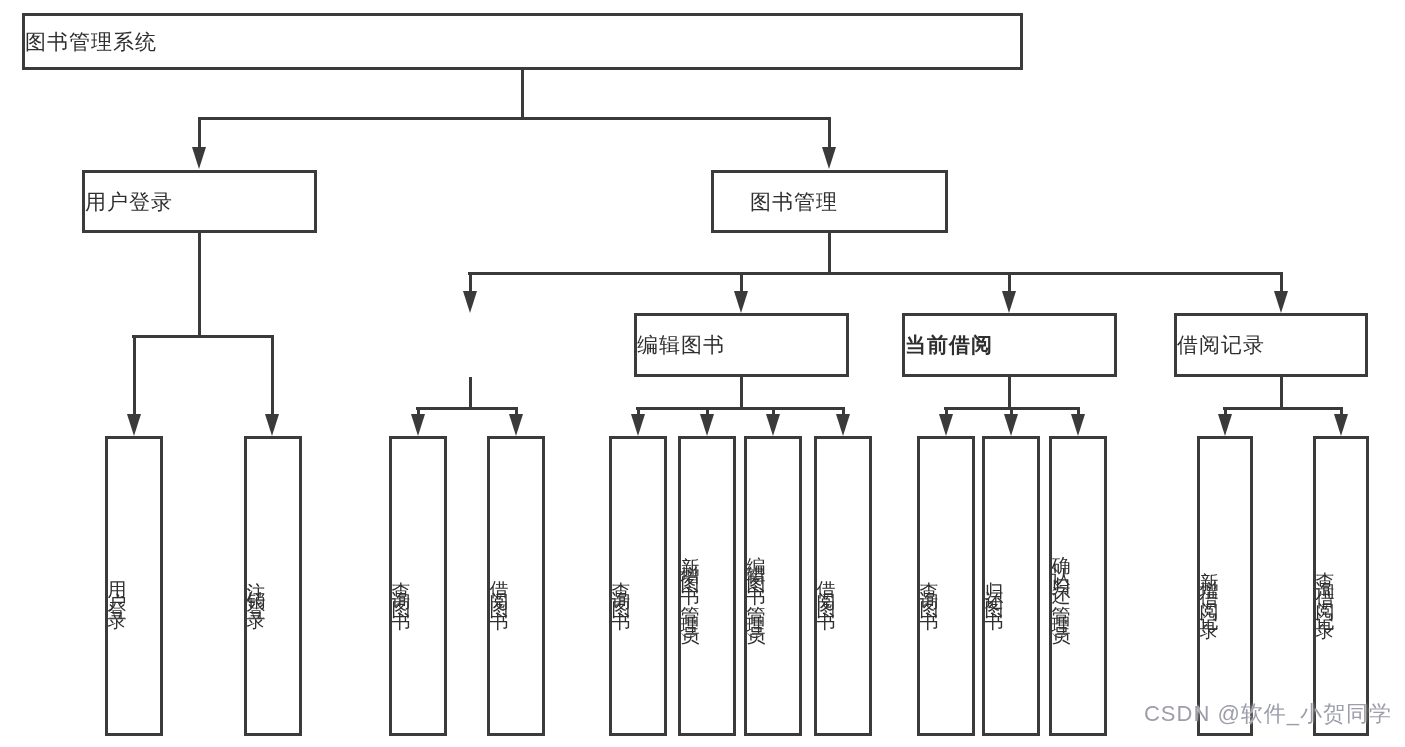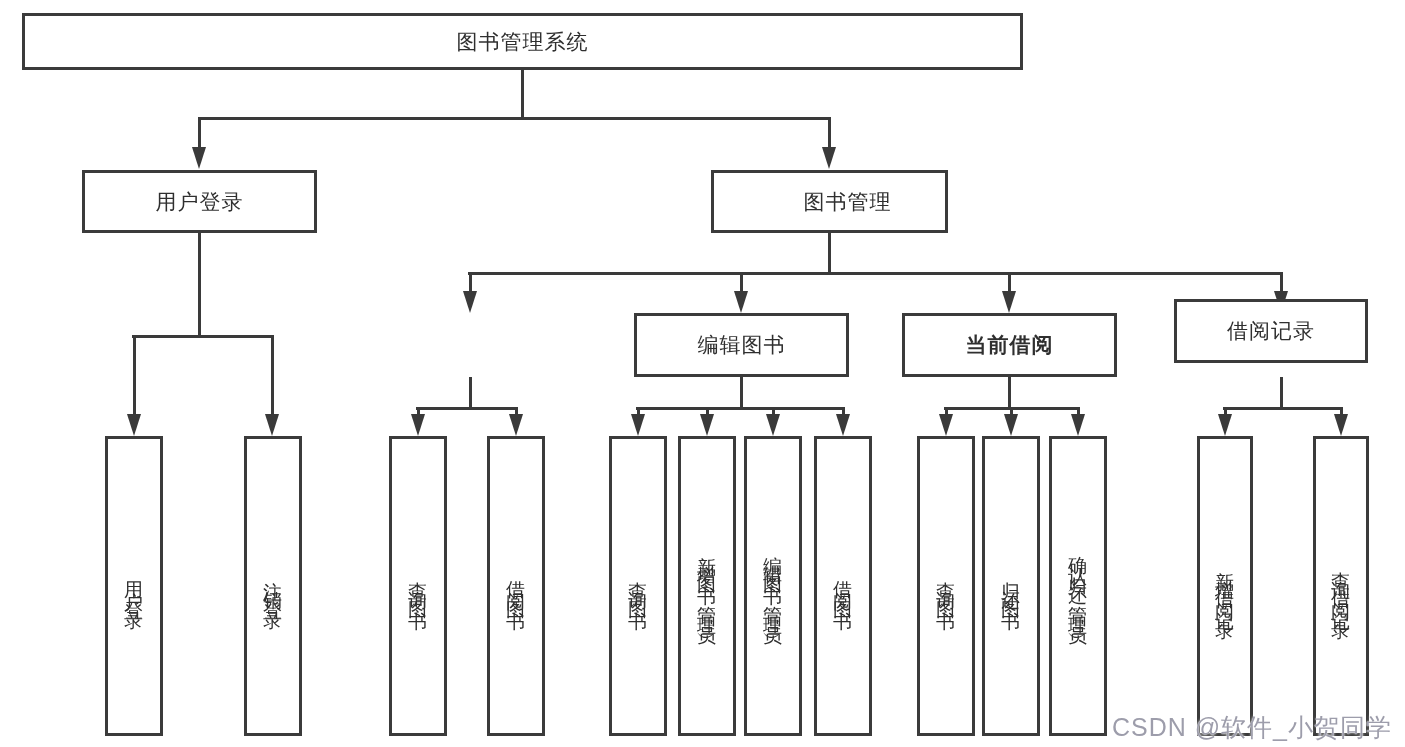--- a/index.html
+++ b/index.html
@@ -12,21 +12,20 @@
     font-family: "Liberation Sans", "DejaVu Sans", sans-serif;
     color: #2f2f2f;
   }
   .node {
     position: absolute;
     box-sizing: border-box;
     border: 3px solid #3b3b3b;
     background: #ffffff;
     display: flex;
     align-items: center;
-    justify-content: center;
   }
   .hnode { font-size: 21px; letter-spacing: 1px; }
   .leaf  { }
   .leaf .vtext {
     writing-mode: vertical-rl;
     text-orientation: mixed;
     font-size: 19px;
     letter-spacing: 10px;
     line-height: 1;
     white-space: nowrap;
@@ -47,22 +46,22 @@
     position: absolute;
     left: 0; bottom: 0;
     width: 0; height: 0;
     border-left: 7.5px solid transparent;
     border-right: 7.5px solid transparent;
     border-top: 22px solid #3a3a3a;
   }
   .watermark {
     position: absolute;
     right: 13px;
-    bottom: 3px;
-    font-size: 25px;
+    bottom: 18px;
+    font-size: 22px;
     color: #9d9dab;
     text-shadow: 0 0 3px #ffffff, 0 0 1px #ffffff;
     letter-spacing: 1px;
     white-space: nowrap;
     text-align: right;
   }
 </style>
 </head>
 <body>
 
@@ -95,21 +94,21 @@
   <div class="arr" style="left:734px; top:272px; height:41px;"></div>
   <div class="arr" style="left:1002px; top:272px; height:41px;"></div>
   <div class="arr" style="left:1274px; top:272px; height:41px;"></div>
 
   <div class="node hnode" style="left:634px; top:313px; width:215px; height:64px;">
     <span>编辑图书</span>
   </div>
   <div class="node hnode" style="left:902px; top:313px; width:215px; height:64px;font-weight:bold;">
     <span>当前借阅</span>
   </div>
-  <div class="node hnode" style="left:1174px; top:299px; width:194px; height:64px;">
+  <div class="node hnode" style="left:1174px; top:313px; width:194px; height:64px;">
     <span>借阅记录</span>
   </div>
 
   <div class="vline" style="left:469px; top:377px; height:32px;"></div>
   <div class="hline" style="left:416px; top:407px; width:102px;"></div>
   <div class="arr" style="left:411px; top:407px; height:29px;"></div>
   <div class="arr" style="left:509px; top:407px; height:29px;"></div>
 
   <div class="vline" style="left:740px; top:377px; height:32px;"></div>
   <div class="hline" style="left:636px; top:407px; width:209px;"></div>

